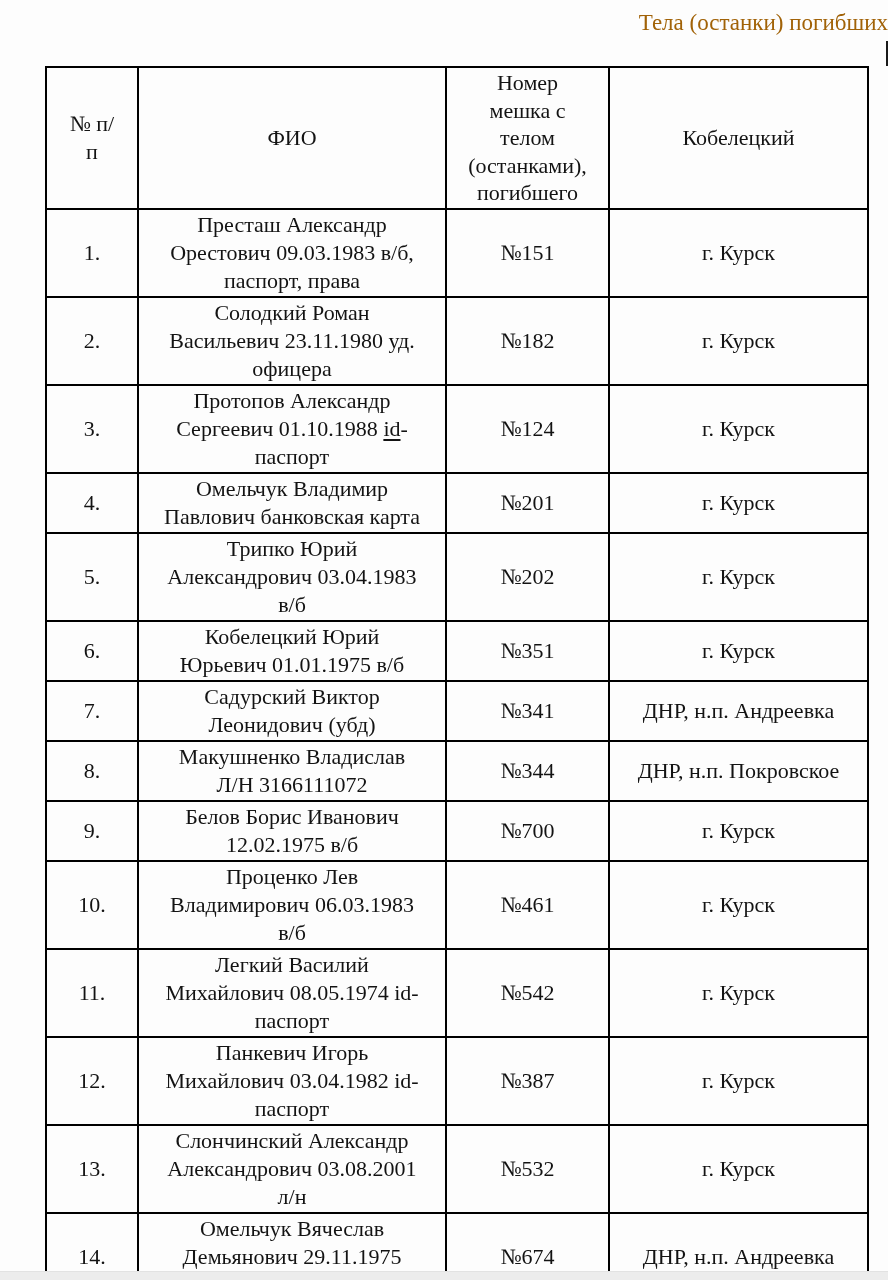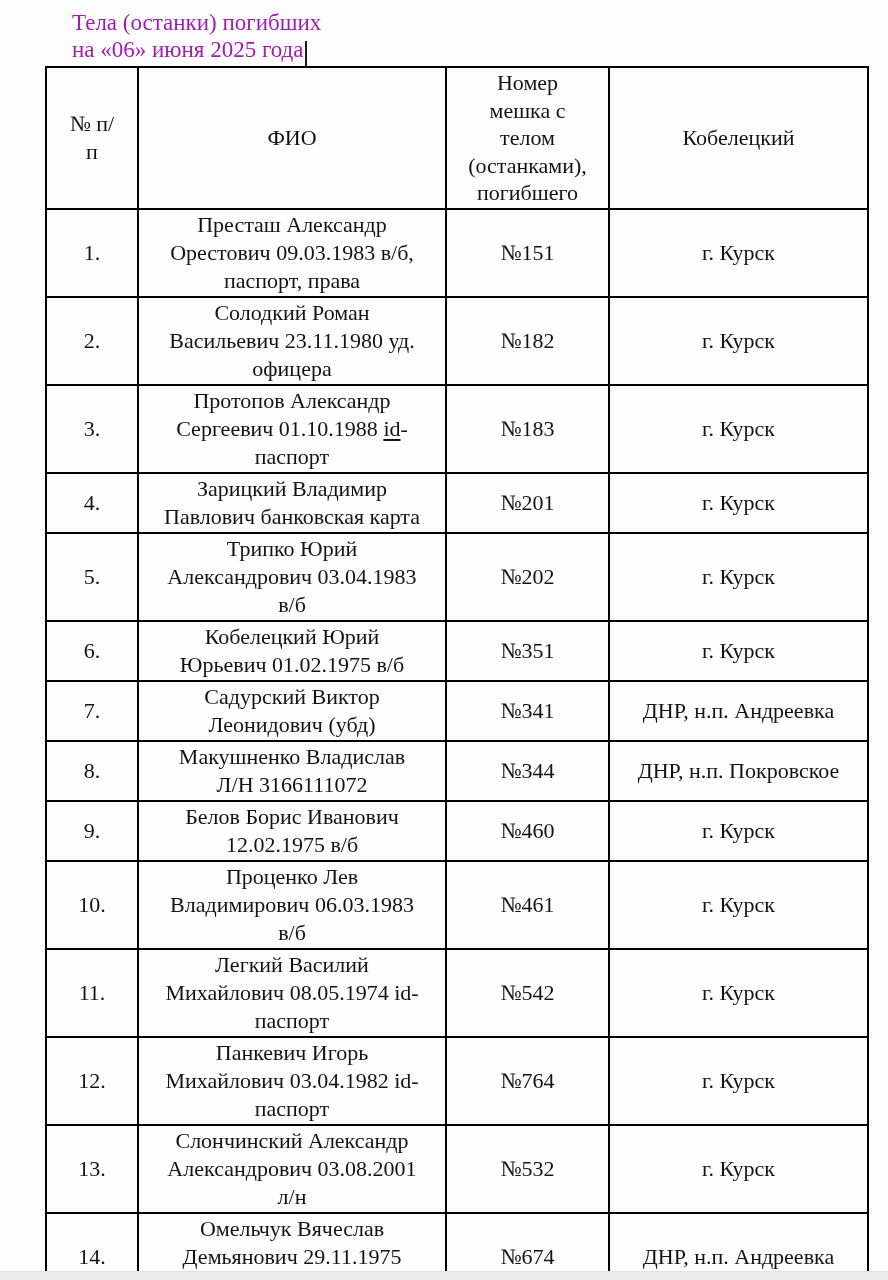--- a/index.html
+++ b/index.html
@@ -4,21 +4,21 @@
 <style>
   html,body{margin:0;padding:0;}
   body{
     width:888px;height:1280px;position:relative;overflow:hidden;
     background:#fdfdfd;
     font-family:"Liberation Serif","DejaVu Serif",serif;
     color:#111;
   }
   .title-block{
     position:absolute;top:9px;left:72px;width:816px;
-    text-align:left;font-size:23px;line-height:27px;color:#a21caf;
+    text-align:right;font-size:23px;line-height:27px;color:#a16207;
   }
   .cursor{
     display:inline-block;width:2px;height:25px;background:#1a1a1a;
     vertical-align:text-bottom;margin-left:1px;position:relative;top:4px;
   }
   table.doc{
     position:absolute;left:45px;top:66px;width:822px;
     border-collapse:collapse;table-layout:fixed;
   }
   .doc th,.doc td{
@@ -50,21 +50,21 @@
     background:#ececec;border-top:1px solid #e2e2e2;
   }
 </style>
 </head>
 <body>
 
 <div>
 
   <div class="title-block">
     <div>Тела (останки) погибших</div>
-    <div><span>на «06» июня 2025 года</span><span class="cursor"></span></div>
+    <div><span class="cursor"></span></div>
   </div>
 
   <table class="doc">
     <colgroup>
         <col class="c1">
         <col class="c2">
         <col class="c3">
         <col class="c4">
       </colgroup>
     <thead>
@@ -94,42 +94,42 @@
 Васильевич 23.11.1980 уд.
 офицера</td>
     <td>№182</td>
     <td>г. Курск</td>
   </tr>
         <tr>
     <td>3.</td>
     <td>Протопов Александр
 Сергеевич 01.10.1988 <span class="squiggle">id</span>-
 паспорт</td>
-    <td>№183</td>
+    <td>№124</td>
     <td>г. Курск</td>
   </tr>
         <tr>
     <td>4.</td>
-    <td>Зарицкий Владимир
+    <td>Омельчук Владимир
 Павлович банковская карта</td>
     <td>№201</td>
     <td>г. Курск</td>
   </tr>
         <tr>
     <td>5.</td>
     <td>Трипко Юрий
 Александрович 03.04.1983
 в/б</td>
     <td>№202</td>
     <td>г. Курск</td>
   </tr>
         <tr>
     <td>6.</td>
     <td>Кобелецкий Юрий
-Юрьевич 01.02.1975 в/б</td>
+Юрьевич 01.01.1975 в/б</td>
     <td>№351</td>
     <td>г. Курск</td>
   </tr>
         <tr>
     <td>7.</td>
     <td>Садурский Виктор
 Леонидович (убд)</td>
     <td>№341</td>
     <td>ДНР, н.п. Андреевка</td>
   </tr>
@@ -137,21 +137,21 @@
     <td>8.</td>
     <td>Макушненко Владислав
 Л/Н 3166111072</td>
     <td>№344</td>
     <td>ДНР, н.п. Покровское</td>
   </tr>
         <tr>
     <td>9.</td>
     <td>Белов Борис Иванович
 12.02.1975 в/б</td>
-    <td>№460</td>
+    <td>№700</td>
     <td>г. Курск</td>
   </tr>
         <tr>
     <td>10.</td>
     <td>Проценко Лев
 Владимирович 06.03.1983
 в/б</td>
     <td>№461</td>
     <td>г. Курск</td>
   </tr>
@@ -161,21 +161,21 @@
 Михайлович 08.05.1974 id-
 паспорт</td>
     <td>№542</td>
     <td>г. Курск</td>
   </tr>
         <tr>
     <td>12.</td>
     <td>Панкевич Игорь
 Михайлович 03.04.1982 id-
 паспорт</td>
-    <td>№764</td>
+    <td>№387</td>
     <td>г. Курск</td>
   </tr>
         <tr>
     <td>13.</td>
     <td>Слончинский Александр
 Александрович 03.08.2001
 л/н</td>
     <td>№532</td>
     <td>г. Курск</td>
   </tr>

